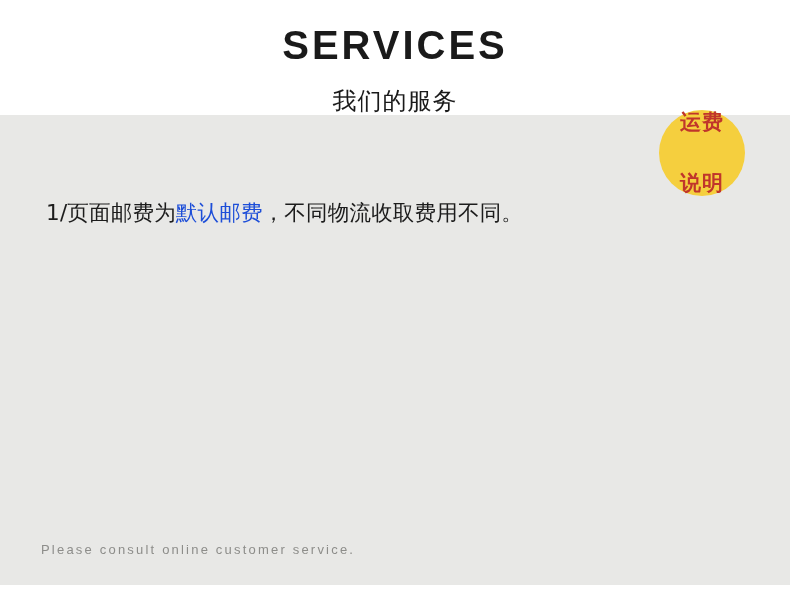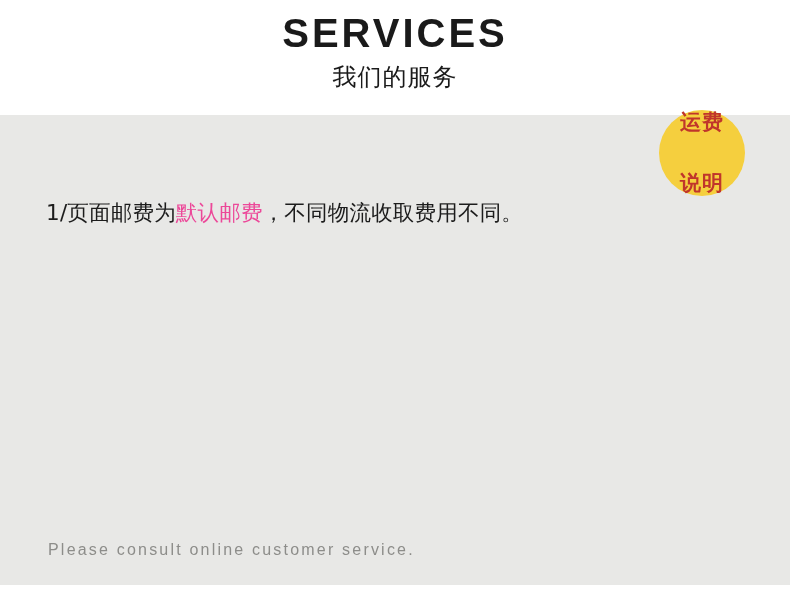--- a/index.html
+++ b/index.html
@@ -26,30 +26,30 @@
     top: 0;
     left: 0;
     width: 790px;
     height: 115px;
     background: #ffffff;
     text-align: center;
     box-sizing: border-box;
   }
   .header-title {
     margin: 0;
-    padding-top: 10px;
+    padding-top: 22px;
     font-size: 40px;
     line-height: 46px;
     font-weight: bold;
     letter-spacing: 3px;
     color: #1a1a1a;
     font-family: "Liberation Sans", sans-serif;
   }
   .header-subtitle {
-    margin: 0;
+    margin: 12px;
     padding-top: 6px;
     font-size: 24px;
     line-height: 30px;
     color: #1a1a1a;
     letter-spacing: 1px;
     font-family: "DejaVu Sans", sans-serif;
     text-align: center;
   }
   
   .body-panel {
@@ -103,27 +103,27 @@
   }
   .line {
     font-size: 21.5px;
     line-height: 35px;
     color: #1c1c1c;
     font-family: "DejaVu Sans", sans-serif;
     letter-spacing: 0.2px;
     white-space: pre-wrap;
   }
   .hl {
-    color: #ec4899;
+    color: #1d4ed8;
   }
   .footnote {
     position: absolute;
     top: 540px;
-    left: 48px;
-    font-size: 16px;
+    left: 41px;
+    font-size: 13px;
     line-height: 20px;
     color: #8d8d8a;
     letter-spacing: 2.2px;
     font-family: "Liberation Sans", sans-serif;
   }
 </style>
 </head>
 <body>
 
 <div class="page">

